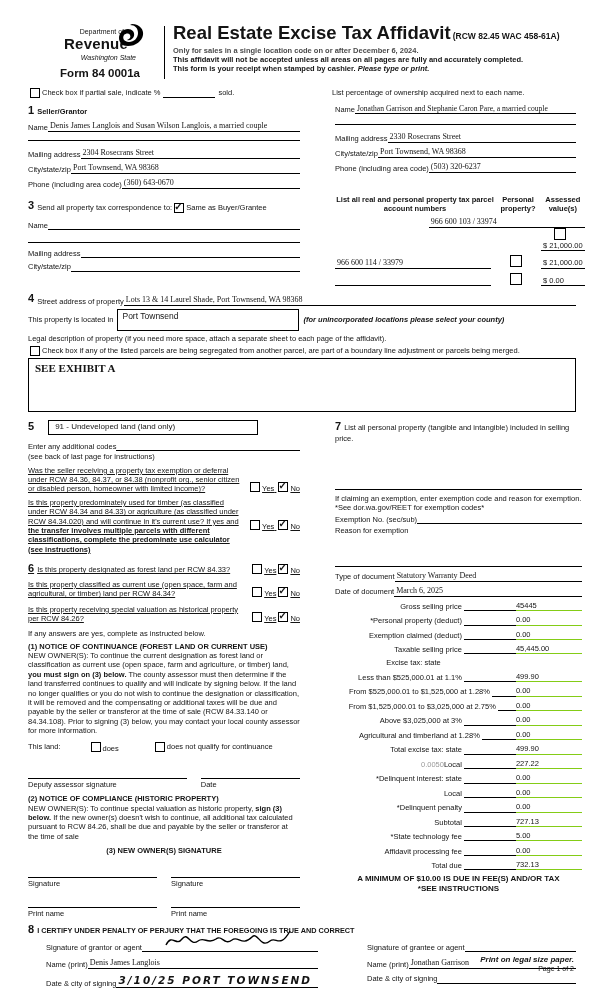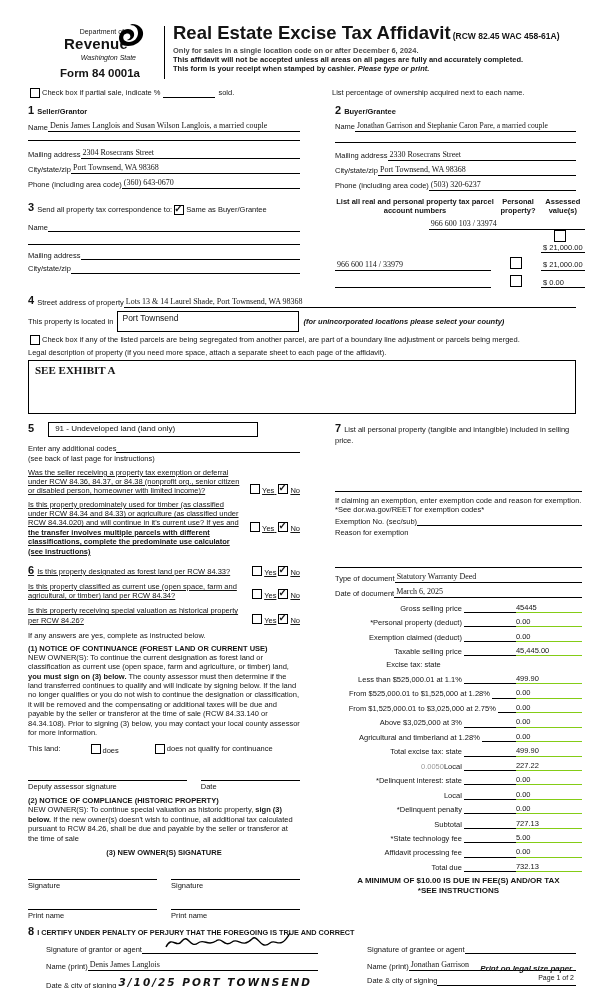--- a/index.html
+++ b/index.html
@@ -54,21 +54,21 @@
   .locbox{border:1.4px solid #000;display:inline-block;width:172px;padding:1px 4px 8px;font-size:8.5px;}
   .sigline{border-bottom:1px solid #000;height:10px;}
   .siglab{margin-top:1px;}
   .sig2{display:flex;gap:14px;}
   .sig2>div{flex:1;}
   .center{text-align:center;}
   .small{font-size:7px;}
   .scribble{position:absolute;left:118px;top:-16px;}
   .hand{font-family:"DejaVu Sans",sans-serif;font-style:italic;font-weight:bold;font-size:10.5px;
         letter-spacing:2px;}
-  .printnote{position:absolute;right:26px;bottom:5px;text-align:right;}
+  .printnote{position:absolute;right:26px;bottom:14px;text-align:right;}
   .printnote .p1{font-weight:bold;font-style:italic;font-size:8px;}
 </style>
 </head>
 <body>
 
 <div class="page">
 
   <div class="hdr">
     <div class="logoblock">
       <div class="dept">Department of</div>
@@ -114,21 +114,20 @@
       <div class="frow">
           <span class="lab">City/state/zip</span>
         <span class="fill">Port Townsend, WA 98368</span>
         </div>
       <div class="frow">
           <span class="lab">Phone (including area code)</span>
         <span class="fill">(360) 643-0670</span>
         </div>
     </div>
     <div class="colR">
-      <div style="margin-top:4px;"><span class="secnum">2</span><span class="sectitle">Buyer/Grantee</span></div>
       <div class="frow">
           <span class="lab">Name</span>
         <span class="fill" style="font-size:7.6px;">Jonathan Garrison and Stephanie Caron Pare, a married couple</span>
         </div>
       <div style="border-bottom:1px solid #000;height:10px;"></div>
       <div class="frow" style="margin-top:7px;">
           <span class="lab">Mailing address</span>
         <span class="fill">2330 Rosecrans Street</span>
         </div>
       <div class="frow">
@@ -192,25 +191,25 @@
     <div class="frow">
         <span class="secnum">4</span>
       <span class="lab">Street address of property</span>
       <span class="fill">Lots 13 &amp; 14 Laurel Shade, Port Townsend, WA 98368</span>
       </div>
     <div style="display:flex;align-items:center;margin-top:3px;">
       <span class="lab">This property is located in</span>
       <span class="locbox" style="margin:0 4px;">Port Townsend</span>
       <i style="font-weight:bold;">(for unincorporated locations please select your county)</i>
     </div>
+    <div style="margin-top:3px;">Legal description of property (if you need more space, attach a separate sheet to each page of the affidavit).</div>
     <div style="margin-top:3px;display:flex;align-items:flex-start;">
       <span class="cb"></span>
       <span>Check box if any of the listed parcels are being segregated from another parcel, are part of a boundary line adjustment or parcels being merged.</span>
     </div>
-    <div style="margin-top:3px;">Legal description of property (if you need more space, attach a separate sheet to each page of the affidavit).</div>
     <div class="legalbox">SEE EXHIBIT A</div>
   </div>
 
   <div class="cols">
 
     <div class="colL">
       <div style="display:flex;align-items:flex-start;margin-top:6px;">
         <span class="secnum" style="margin-right:14px;">5</span>
         <span class="codebox">91 - Undeveloped land (land only)</span>
       </div>

